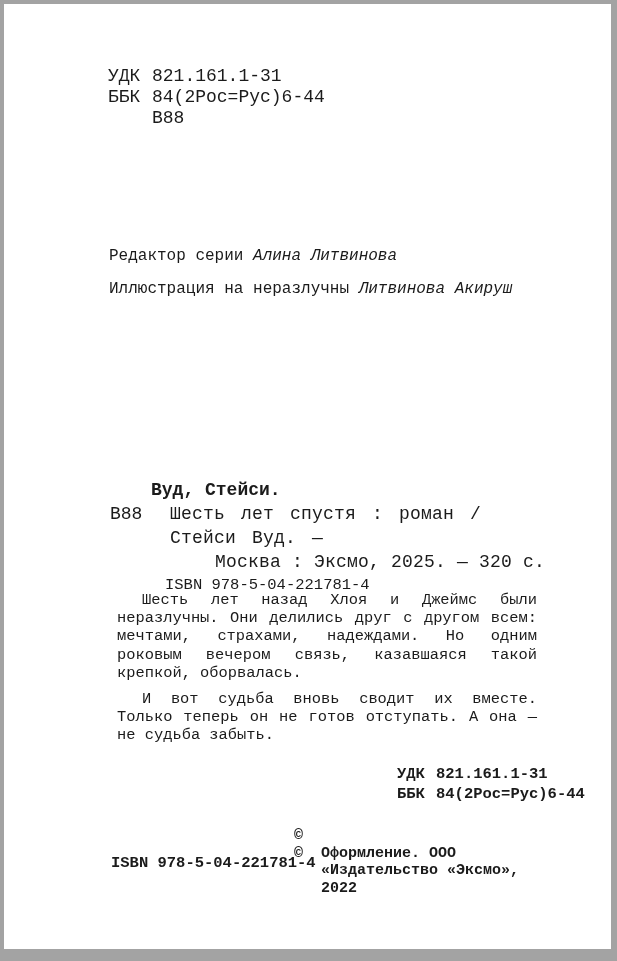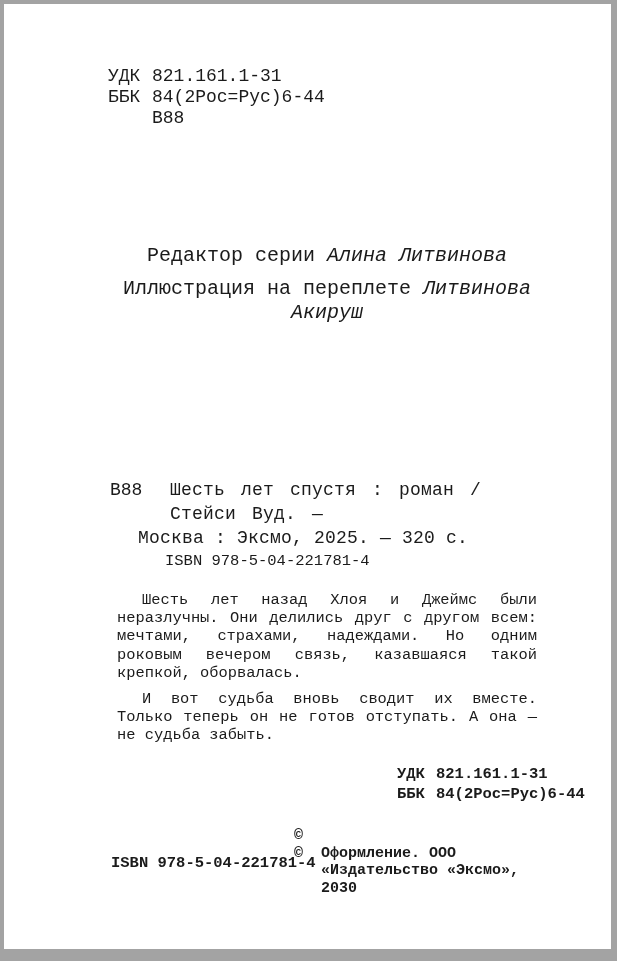--- a/index.html
+++ b/index.html
@@ -11,35 +11,35 @@
     position:absolute;left:4px;top:4px;width:607px;height:945px;background:#ffffff;
   }
   
   .top-codes{
     position:absolute;left:104px;top:62px;
     display:grid;grid-template-columns:44px auto;
     font-size:18px;line-height:21px;
   }
   
   .credits{
-    position:absolute;left:105px;top:240px;width:436px;text-align:center;
-    font-size:20px;line-height:24px;
+    position:absolute;left:105px;top:240px;width:436px;
+    font-size:16px;line-height:24px;
   }
   .credit-line{margin-bottom:9px;}
   .credit-name{font-style:italic;}
   
   .catalog{
     position:absolute;left:105px;top:474px;width:436px;
     font-size:18px;line-height:24px;
   }
   .catalog-heading{font-weight:bold;margin-left:42px;}
   .catalog-line2{position:relative;padding-left:61px;}
   .catalog-code{position:absolute;left:1px;top:0;}
   .catalog-title{word-spacing:5px;letter-spacing:0.2px;}
-  .catalog-imprint{margin-left:29px;letter-spacing:0.2px;}
+  .catalog-imprint{margin-left:29px;letter-spacing:0.2px;text-align:right;}
   .catalog-isbn{margin-left:56px;margin-top:2px;font-size:15.5px;line-height:19px;}
   
   .annotation{
     position:absolute;left:105px;top:579px;width:436px;
     font-size:15.4px;line-height:18.2px;text-align:justify;
   }
   .annotation p{margin:8px;text-indent:25px;}
   
   .bottom-codes{
     position:absolute;left:393px;top:760px;
@@ -74,26 +74,27 @@
       <span></span>
       <span>В88</span>
     </div>
 
     <div class="credits">
       <div class="credit-line">
         <span>Редактор серии</span>
         <span class="credit-name">Алина Литвинова</span>
       </div>
       <div class="credit-line">
-        <span>Иллюстрация на переплете</span>
+        <span>Иллюстрация на неразлучны</span>
         <span class="credit-name">Литвинова Акируш</span>
       </div>
     </div>
 
     <div class="catalog">
+      <div class="catalog-heading">Вуд, Стейси.</div>
       <div class="catalog-line2">
         <span class="catalog-code">В88</span>
         <span class="catalog-title">Шесть лет спустя : роман / Стейси Вуд. —</span>
       </div>
       <div class="catalog-imprint">Москва : Эксмо, 2025. — 320 с.</div>
       <div class="catalog-isbn">ISBN 978-5-04-221781-4</div>
     </div>
 
     <div class="annotation">
       <p>Шесть лет назад Хлоя и Джеймс были неразлучны. Они делились друг с другом всем: мечтами, страхами, надеж­дами. Но одним роковым вечером связь, казавшаяся такой крепкой, оборвалась.</p>
@@ -106,20 +107,20 @@
       <span>ББК</span>
       <span>84(2Рос=Рус)6-44</span>
     </div>
 
     <div class="copyright">
       <div class="c-item">
         <span class="c-sym">©</span>
       </div>
       <div class="c-item">
         <span class="c-sym">©</span>
-        <span class="c-text">Оформление. ООО «Издательство «Эксмо», 2030</span>
+        <span class="c-text">Оформление. ООО «Издательство «Эксмо», 2022</span>
       </div>
     </div>
 
     <div class="isbn-bottom">ISBN 978-5-04-221781-4</div>
 
   </div>
 </div>
 
 </body></html>

